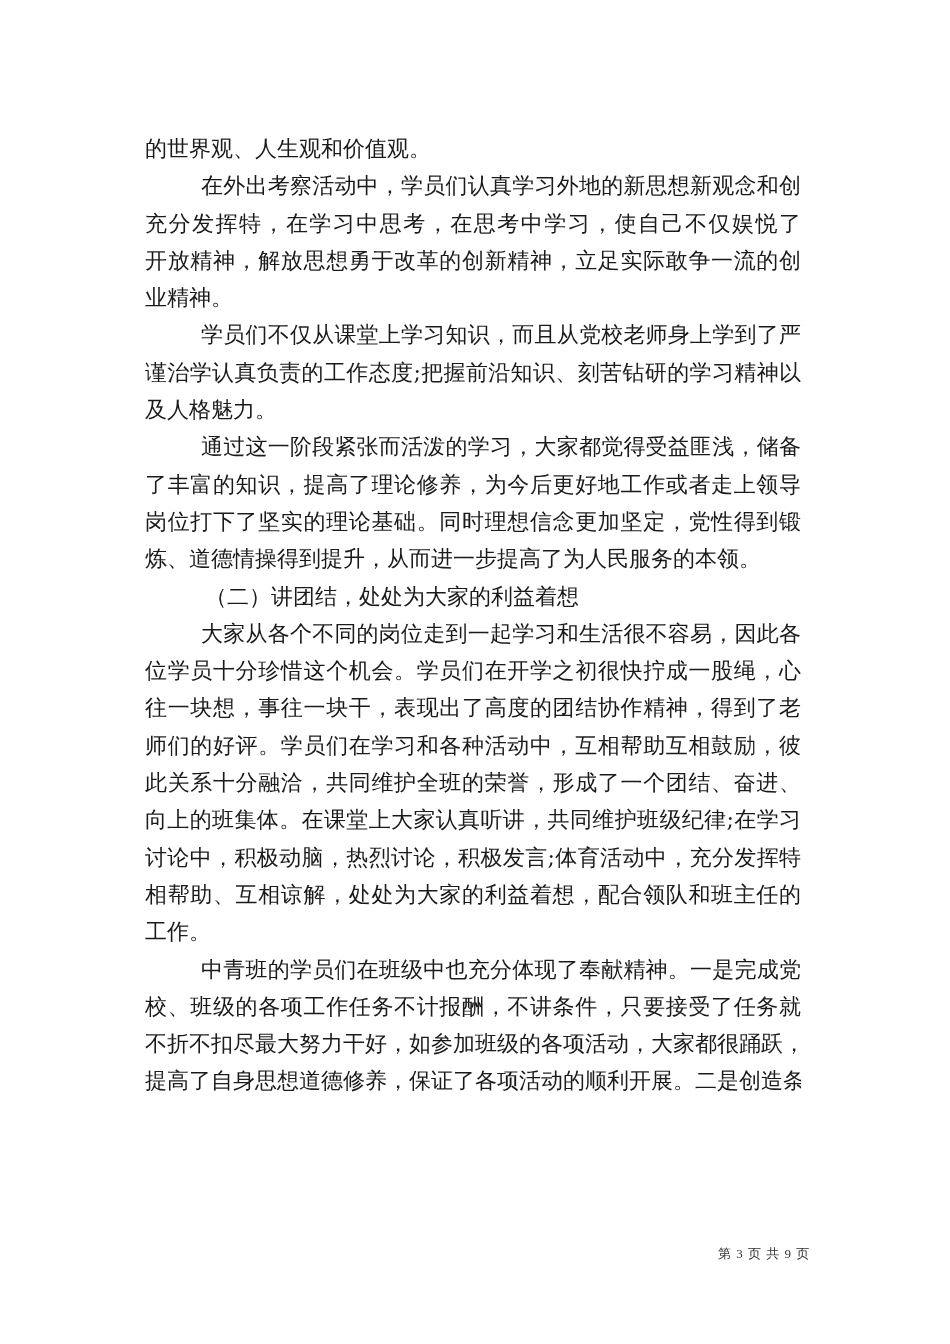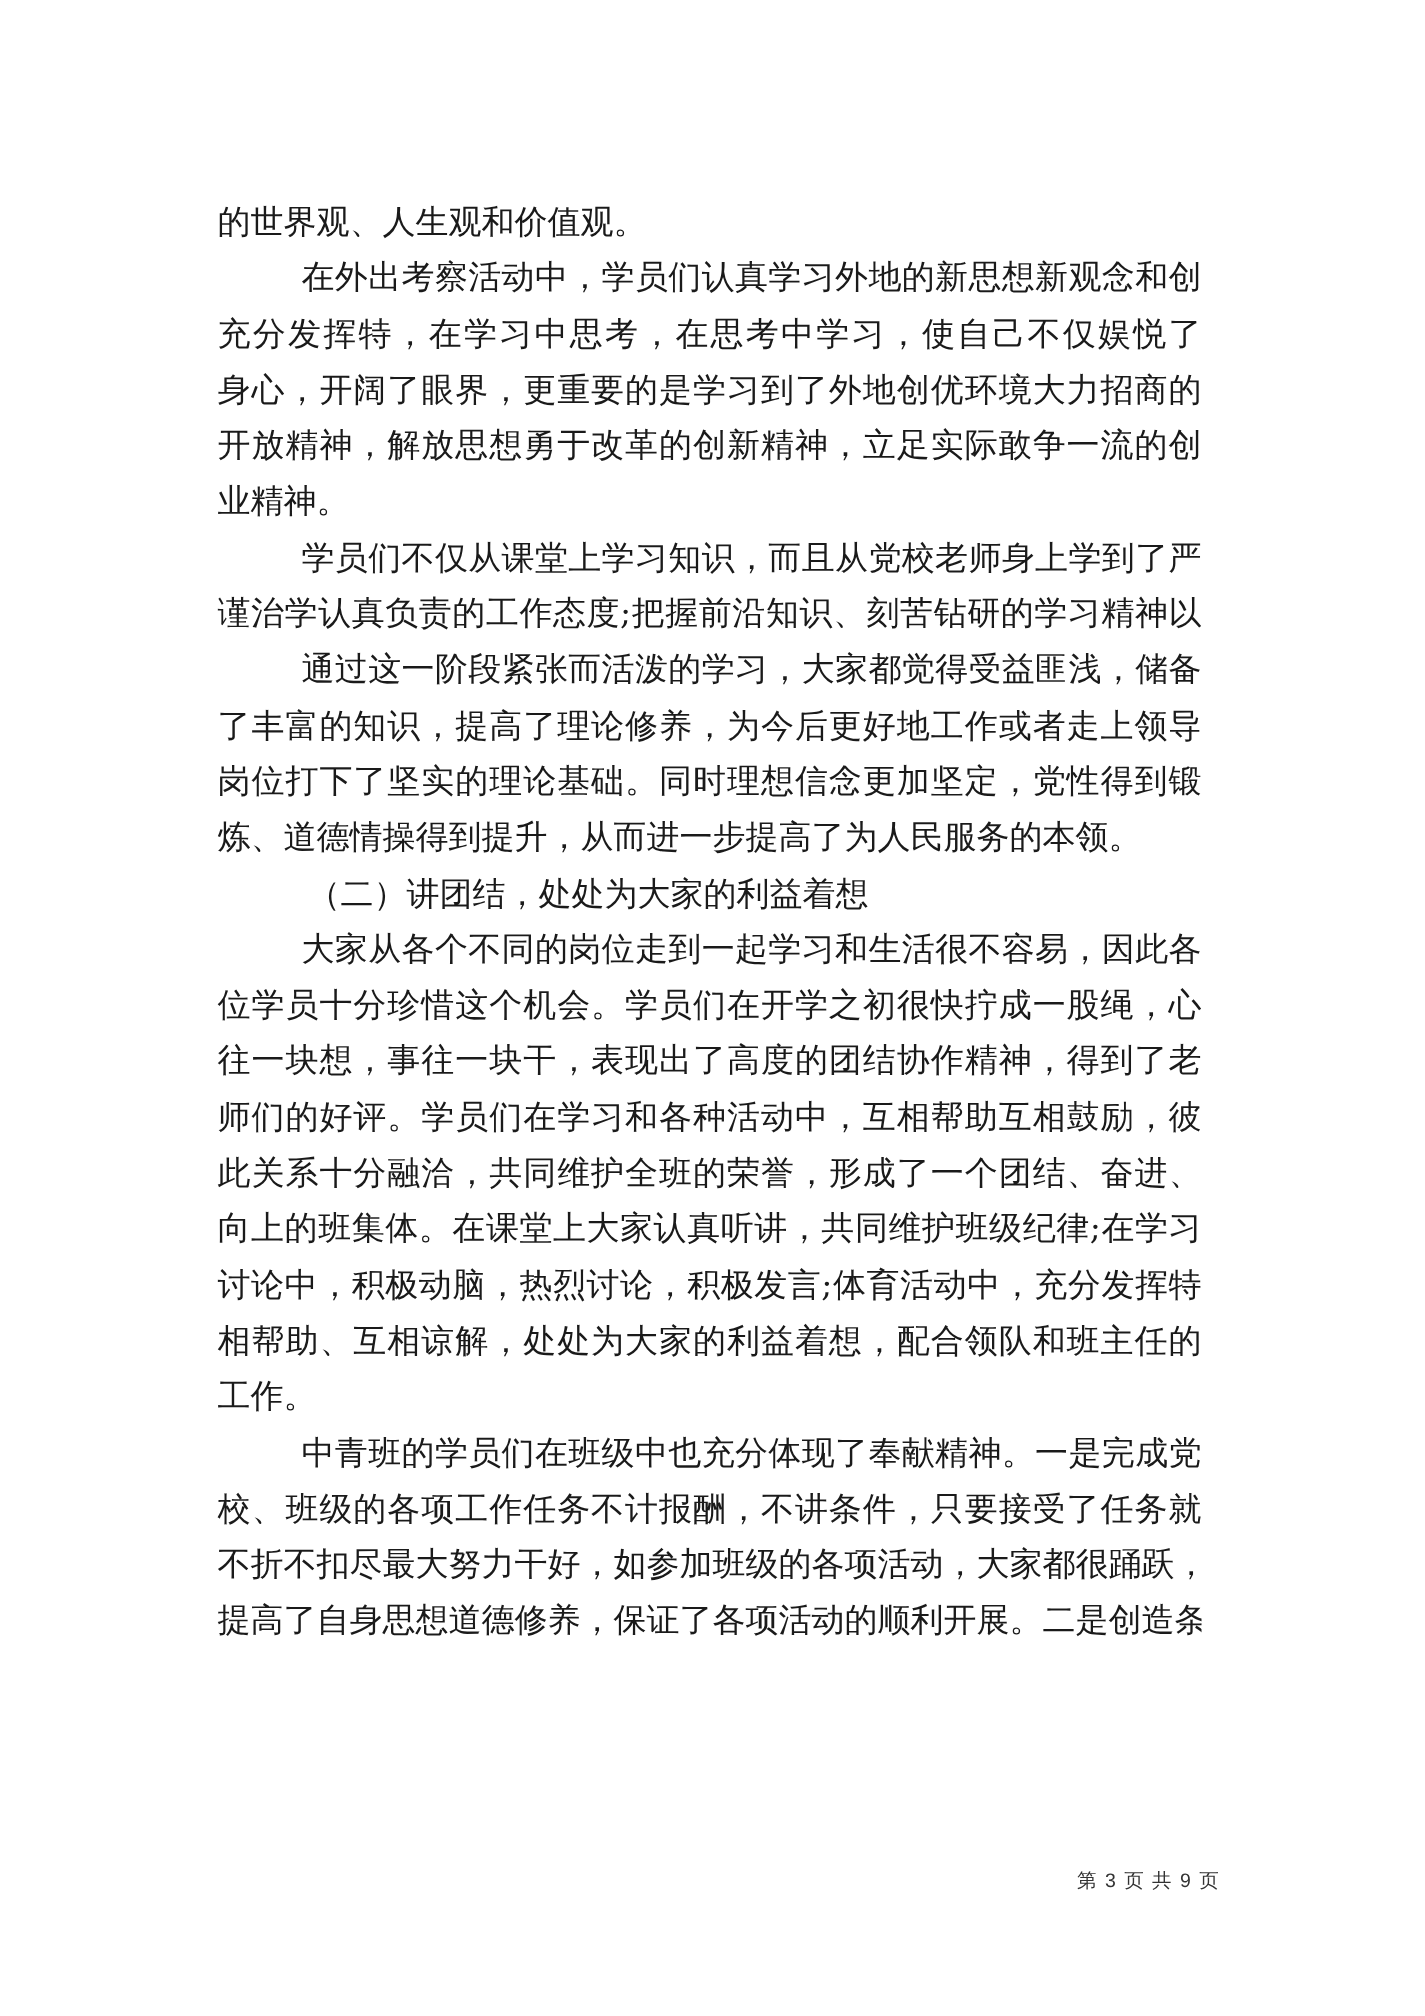--- a/index.html
+++ b/index.html
@@ -37,37 +37,37 @@
     padding-left: 56px;
   }
   .line.heading {
     padding-left: 60px;
   }
   .footer {
     position: absolute;
     top: 1245px;
     left: 718px;
     font-size: 13px;
-    font-family: Liberation Sans, sans-serif;
+    font-family: Liberation Serif, serif;
     color: #333;
     letter-spacing: 1px;
   }
 </style>
 </head>
 <body>
 
 <div class="page">
   <div class="line last">的世界观、人生观和价值观。</div>
   <div class="line indent">在外出考察活动中，学员们认真学习外地的新思想新观念和创</div>
   <div class="line">充分发挥特，在学习中思考，在思考中学习，使自己不仅娱悦了</div>
-  <div class="line">身心，开阔了眼界，更重要的是学习到了外地创优环境大力招商的</div>
   <div class="line">开放精神，解放思想勇于改革的创新精神，立足实际敢争一流的创</div>
   <div class="line last">业精神。</div>
   <div class="line indent">学员们不仅从课堂上学习知识，而且从党校老师身上学到了严</div>
   <div class="line">谨治学认真负责的工作态度;把握前沿知识、刻苦钻研的学习精神以</div>
+  <div class="line last">及人格魅力。</div>
   <div class="line indent">通过这一阶段紧张而活泼的学习，大家都觉得受益匪浅，储备</div>
   <div class="line">了丰富的知识，提高了理论修养，为今后更好地工作或者走上领导</div>
   <div class="line">岗位打下了坚实的理论基础。同时理想信念更加坚定，党性得到锻</div>
   <div class="line last">炼、道德情操得到提升，从而进一步提高了为人民服务的本领。</div>
   <div class="line heading last">（二）讲团结，处处为大家的利益着想</div>
   <div class="line indent">大家从各个不同的岗位走到一起学习和生活很不容易，因此各</div>
   <div class="line">位学员十分珍惜这个机会。学员们在开学之初很快拧成一股绳，心</div>
   <div class="line">往一块想，事往一块干，表现出了高度的团结协作精神，得到了老</div>
   <div class="line">师们的好评。学员们在学习和各种活动中，互相帮助互相鼓励，彼</div>
   <div class="line">此关系十分融洽，共同维护全班的荣誉，形成了一个团结、奋进、</div>

